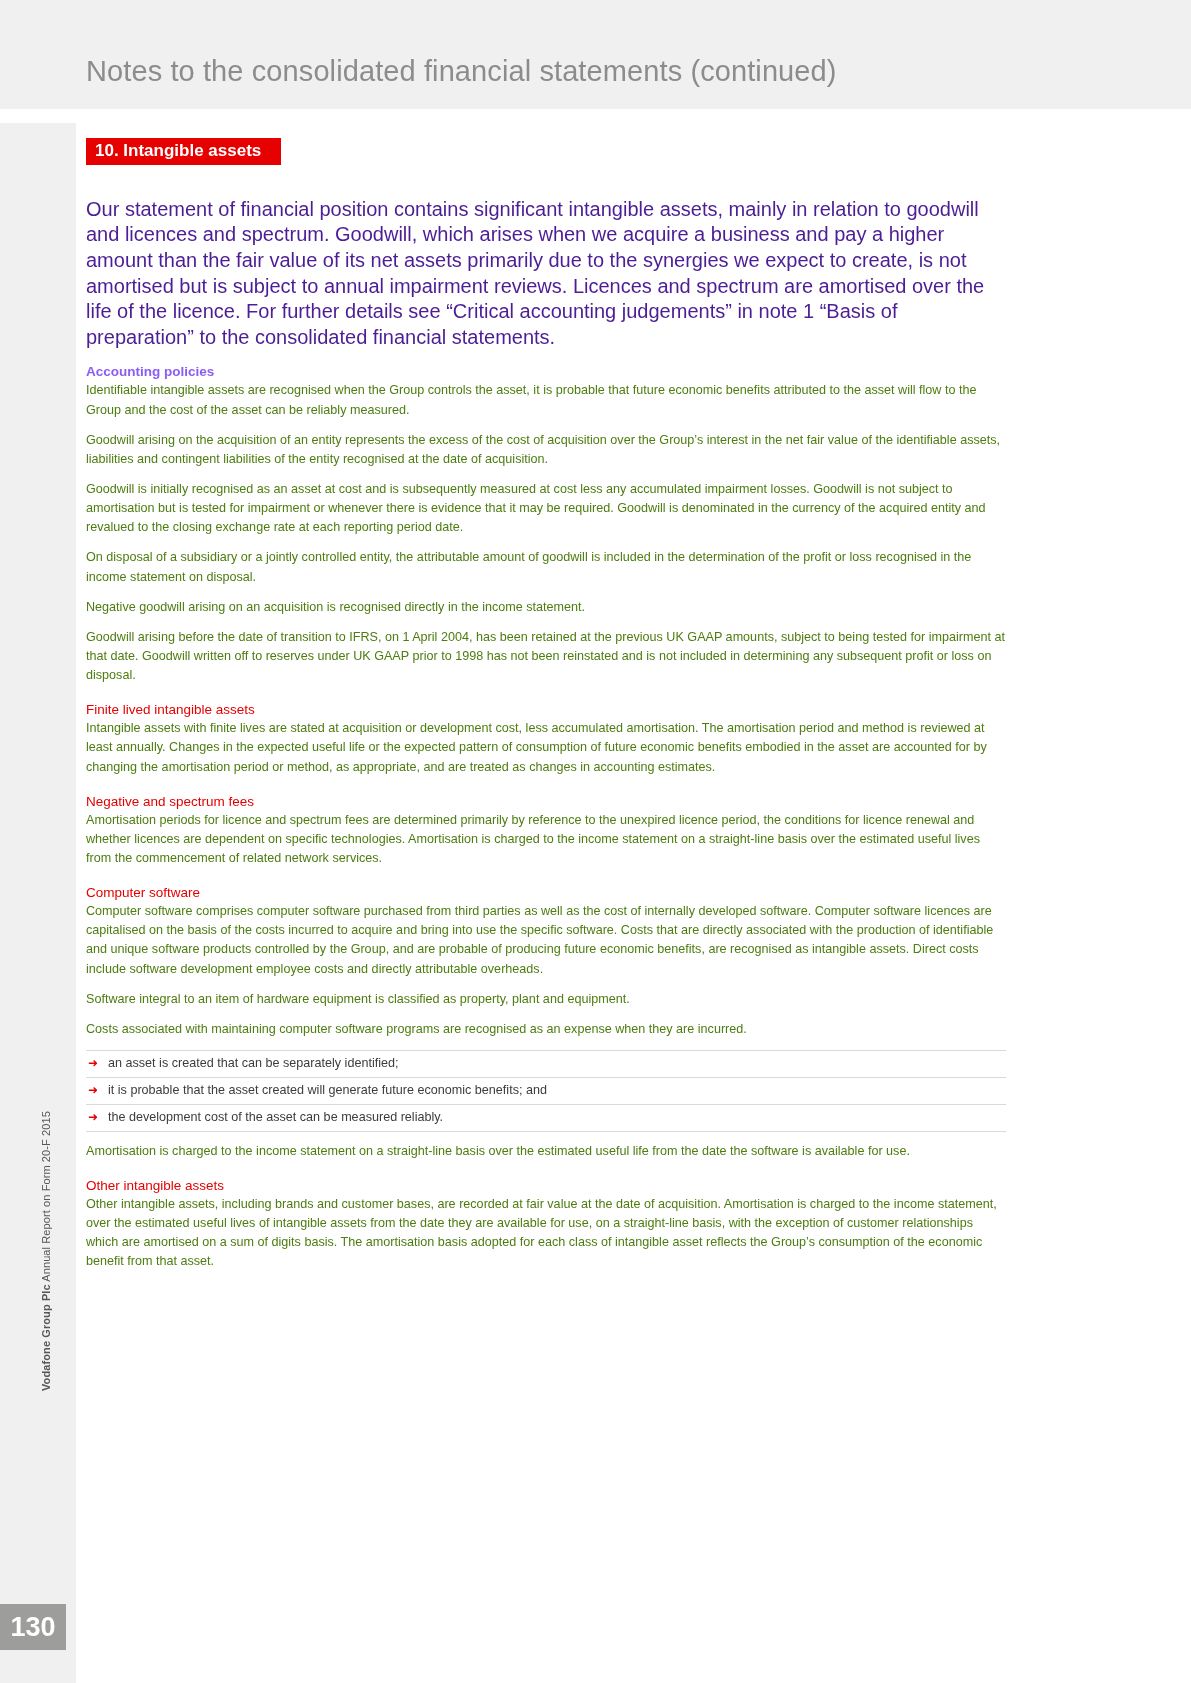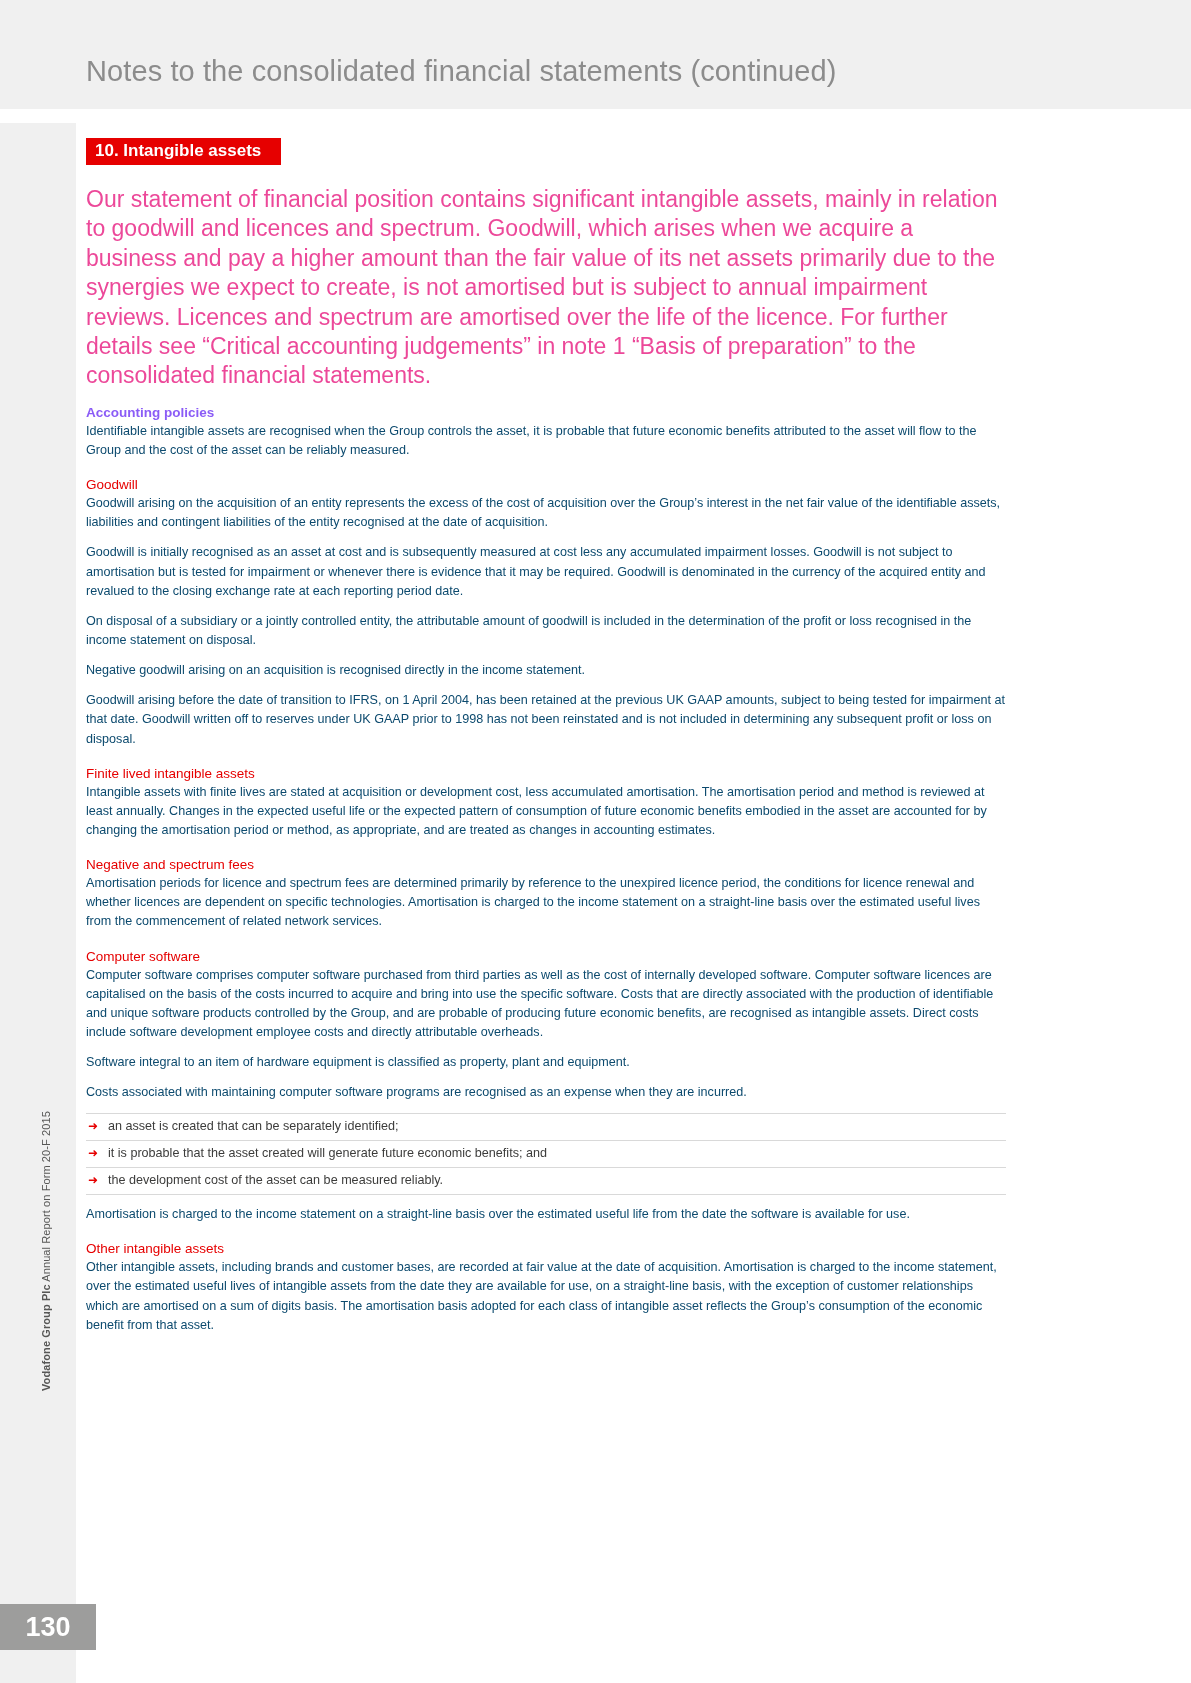--- a/index.html
+++ b/index.html
@@ -45,21 +45,21 @@
     left: 0;
     top: 123px;
     width: 76px;
     height: 1560px;
     background: #f0f0f0;
   }
   .page-number-box {
     position: absolute;
     left: 0;
     top: 1481px;
-    width: 96px;
+    width: 66px;
     height: 46px;
     background: #9d9d9c;
     color: #ffffff;
     font-size: 27px;
     font-weight: bold;
     display: flex;
     align-items: center;
     justify-content: center;
   }
   .side-caption {
@@ -87,44 +87,44 @@
     display: inline-block;
     background: #e60000;
     color: #ffffff;
     font-size: 17px;
     font-weight: bold;
     padding: 4px 20px 5px 9px;
     line-height: 1.05;
     margin-bottom: 20px;
   }
   .lede {
-    color: #ec4899;
-    font-size: 23px;
+    color: #4c1d95;
+    font-size: 20px;
     line-height: 1.28;
-    margin: 0 0 14px 0;
+    margin: 12px 0 14px 0;
     font-weight: 400;
     max-width: 915px;
   }
   h3.policy-head {
     color: #8b5cf6;
     font-size: 13.5px;
     font-weight: bold;
     margin: 8px 0 2px 0;
   }
   h4.sub-head {
     color: #e60000;
     font-size: 13.5px;
     font-weight: 400;
     margin: 17px 0 2px 0;
   }
   p.body {
     font-size: 12.6px;
     line-height: 1.52;
     margin: 0 0 11px 0;
-    color: #0c4a6e;
+    color: #4d7c0f;
     max-width: 920px;
   }
   p.body.tight {
     margin-bottom: 0;
   }
   ul.bullets {
     list-style: none;
     margin: 6px 0 10px 0;
     padding: 0;
     max-width: 920px;
@@ -171,21 +171,20 @@
   <div class="content">
 
     <div class="section-tag">10. Intangible assets</div>
 
     <p class="lede">Our statement of financial position contains significant intangible assets, mainly in relation to goodwill and licences and spectrum. Goodwill, which arises when we acquire a business and pay a higher amount than the fair value of its net assets primarily due to the synergies we expect to create, is not amortised but is subject to annual impairment reviews. Licences and spectrum are amortised over the life of the licence. For further details see “Critical accounting judgements” in note 1 “Basis of preparation” to the consolidated financial statements.</p>
 
     <h3 class="policy-head">Accounting policies</h3>
     <p class="body">Identifiable intangible assets are recognised when the Group controls the asset, it is probable that future economic benefits attributed to the asset will flow to the Group and the cost of the asset can be reliably measured.</p>
 
     
-    <h4 class="sub-head">Goodwill</h4>
     <p class="body">Goodwill arising on the acquisition of an entity represents the excess of the cost of acquisition over the Group’s interest in the net fair value of the identifiable assets, liabilities and contingent liabilities of the entity recognised at the date of acquisition.</p>
     <p class="body">Goodwill is initially recognised as an asset at cost and is subsequently measured at cost less any accumulated impairment losses. Goodwill is not subject to amortisation but is tested for impairment or whenever there is evidence that it may be required. Goodwill is denominated in the currency of the acquired entity and revalued to the closing exchange rate at each reporting period date.</p>
     <p class="body">On disposal of a subsidiary or a jointly controlled entity, the attributable amount of goodwill is included in the determination of the profit or loss recognised in the income statement on disposal.</p>
     <p class="body">Negative goodwill arising on an acquisition is recognised directly in the income statement.</p>
     <p class="body">Goodwill arising before the date of transition to IFRS, on 1 April 2004, has been retained at the previous UK GAAP amounts, subject to being tested for impairment at that date. Goodwill written off to reserves under UK GAAP prior to 1998 has not been reinstated and is not included in determining any subsequent profit or loss on disposal.</p>
 
     
     <h4 class="sub-head">Finite lived intangible assets</h4>
     <p class="body">Intangible assets with finite lives are stated at acquisition or development cost, less accumulated amortisation. The amortisation period and method is reviewed at least annually. Changes in the expected useful life or the expected pattern of consumption of future economic benefits embodied in the asset are accounted for by changing the amortisation period or method, as appropriate, and are treated as changes in accounting estimates.</p>
 

